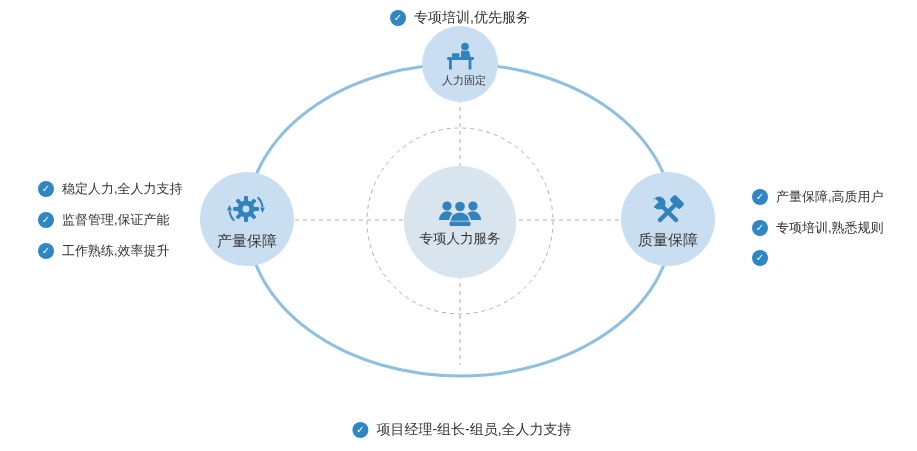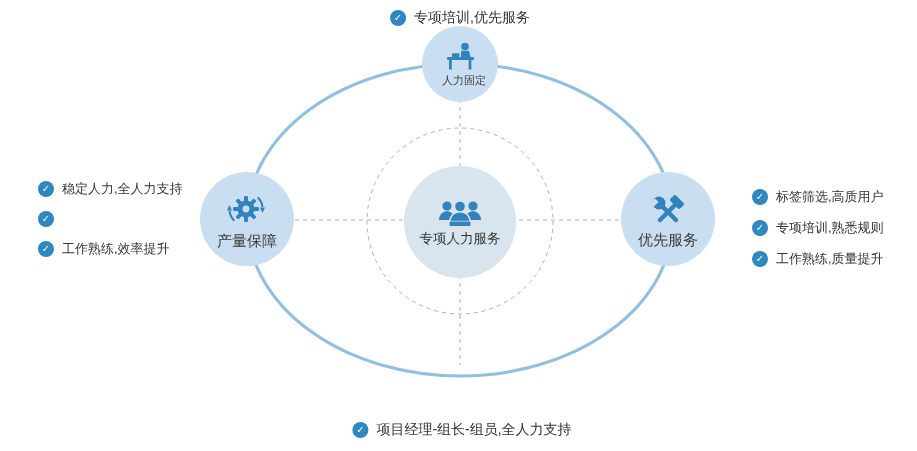--- a/index.html
+++ b/index.html
@@ -111,55 +111,55 @@
   </div>
 
   <div class="node node-outer" style="left:621px;top:172px;width:94px;height:94px;">
     <svg width="40" height="40" viewBox="0 0 40 40">
       <line x1="12" y1="31" x2="27" y2="16" stroke="#3282bd" stroke-width="4.5" stroke-linecap="round"></line>
       <rect x="22" y="9" width="14" height="8" rx="2" fill="#3282bd" transform="rotate(45 29 13)"></rect>
       <line x1="28" y1="31" x2="14" y2="17" stroke="#3282bd" stroke-width="4.5" stroke-linecap="round"></line>
       <circle cx="11" cy="14" r="6.5" fill="#3282bd"></circle>
       <rect x="2" y="11.5" width="8" height="5" fill="#c9dff1" transform="rotate(-45 6 14)"></rect>
     </svg>
-    <div class="node-label lbl-side">优先服务</div>
+    <div class="node-label lbl-side">质量保障</div>
   </div>
 
   <div class="note" style="top:9px;left:460px;transform:translateX(-50%);">
     <span class="check">✓</span>
     <span>专项培训,优先服务</span>
   </div>
 
   <div class="note" style="top:421px;left:462px;transform:translateX(-50%);">
     <span class="check">✓</span>
     <span>项目经理-组长-组员,全人力支持</span>
   </div>
 
   <div class="points" style="left:38px;top:180px;">
     <div class="point-row">
       <span class="check">✓</span>
       <span class="point-text">稳定人力,全人力支持</span>
     </div>
     <div class="point-row">
       <span class="check">✓</span>
+      <span class="point-text">监督管理,保证产能</span>
     </div>
     <div class="point-row">
       <span class="check">✓</span>
       <span class="point-text">工作熟练,效率提升</span>
     </div>
   </div>
 
   <div class="points" style="left:752px;top:188px;">
     <div class="point-row">
       <span class="check">✓</span>
-      <span class="point-text">标签筛选,高质用户</span>
+      <span class="point-text">产量保障,高质用户</span>
     </div>
     <div class="point-row">
       <span class="check">✓</span>
       <span class="point-text">专项培训,熟悉规则</span>
     </div>
     <div class="point-row">
       <span class="check">✓</span>
-      <span class="point-text">工作熟练,质量提升</span>
     </div>
   </div>
 
 </div>
 
 </body></html>

